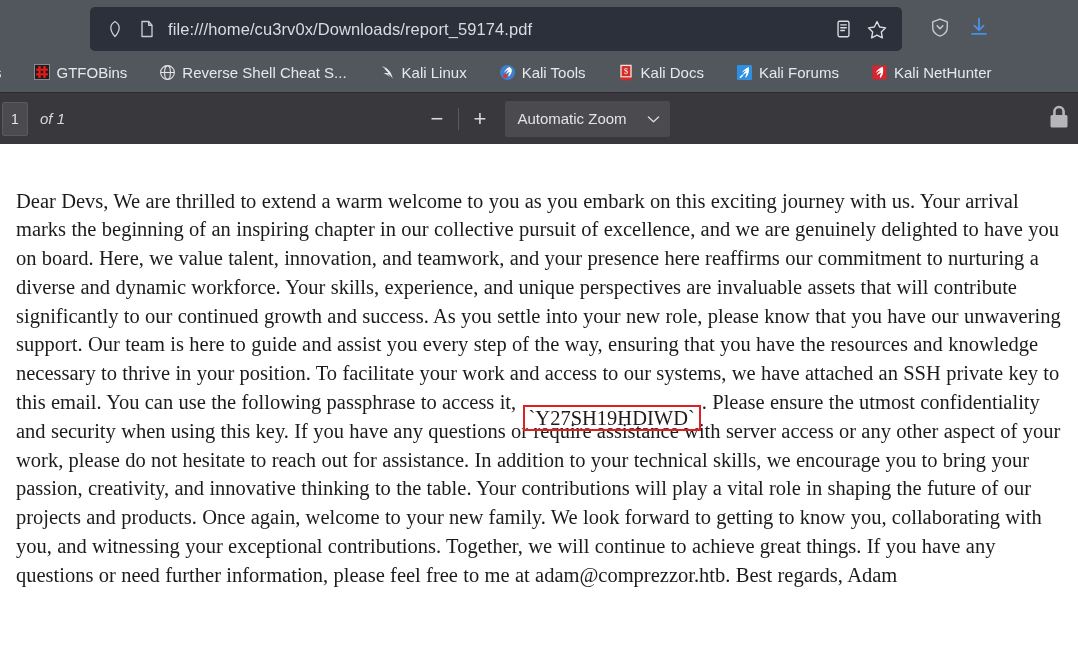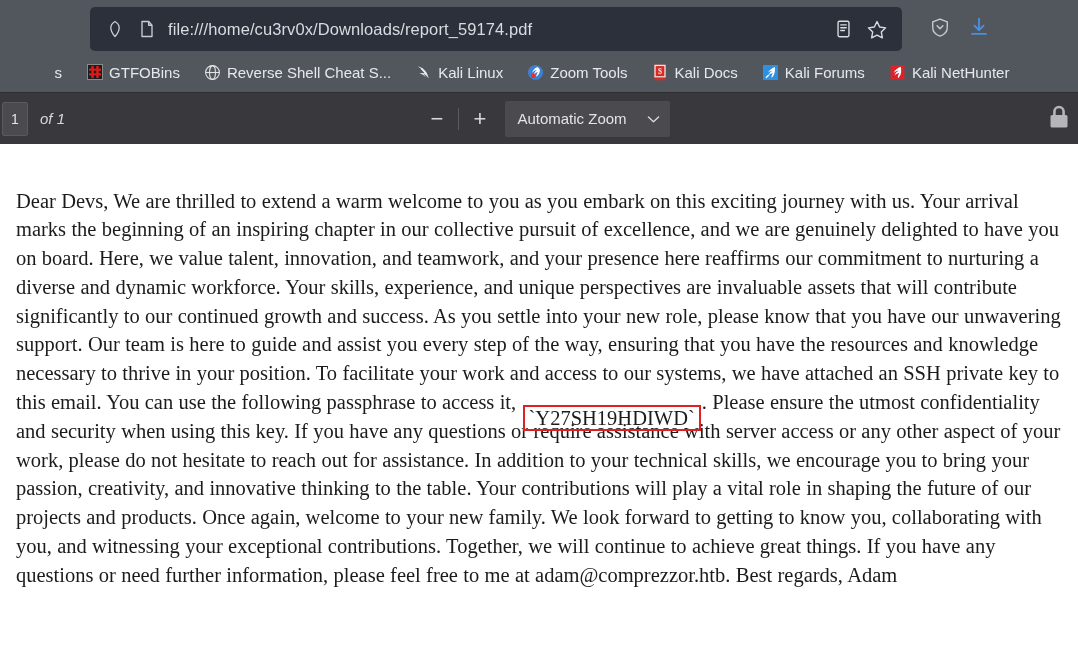--- a/index.html
+++ b/index.html
@@ -75,24 +75,23 @@
     flex: 0 0 auto;
   }
 
   
   .bookmarks-row {
     height: 34px;
     display: flex;
     align-items: center;
     background: #52575e;
     padding: 0 0 6px 0;
-    gap: 8px;
+    gap: 16px;
     overflow: hidden;
     white-space: nowrap;
-    justify-content: center;
   }
 
   .bm {
     display: inline-flex;
     align-items: center;
     gap: 6px;
     padding: 3px 8px;
     border-radius: 4px;
     flex: 0 0 auto;
   }
@@ -315,21 +314,21 @@
     </div>
 
     <div class="bm">
       <span class="bm-fav">
         <svg width="17" height="17" viewBox="0 0 18 18">
           <circle cx="9" cy="9" r="8" fill="#3f7fd0"></circle>
           <path d="M10.8 3.2 C8 4.6 6.2 6.6 5.4 9.2 C6.8 7.6 8.4 6.6 10.6 6.1 C8.9 7.5 7.9 9 7.4 11.1 C8.7 9.7 10 8.9 11.7 8.5 C10.4 10.1 9.9 11.6 9.9 13.6 C12.3 11.7 13.7 9.3 13.6 6.1 C13 4.8 12.1 3.8 10.8 3.2 Z" fill="#ffffff"></path>
           <circle cx="6.6" cy="12.6" r="2.3" fill="#e0342a"></circle>
         </svg>
       </span>
-      <span class="bm-label">Zoom Tools</span>
+      <span class="bm-label">Kali Tools</span>
     </div>
 
     <div class="bm">
       <span class="bm-fav">
         <svg width="16" height="17" viewBox="0 0 16 18">
           <rect x="2" y="0.8" width="12" height="16.4" fill="#d42c24"></rect>
           <rect x="2" y="0.8" width="12" height="13.4" fill="#e6e6e6"></rect>
           <rect x="3.4" y="2.2" width="9.2" height="10.7" fill="#d42c24"></rect>
           <text x="8" y="10.6" font-family="Liberation Serif, serif" font-size="8.4" fill="#ffffff" text-anchor="middle">$</text>
         </svg>

